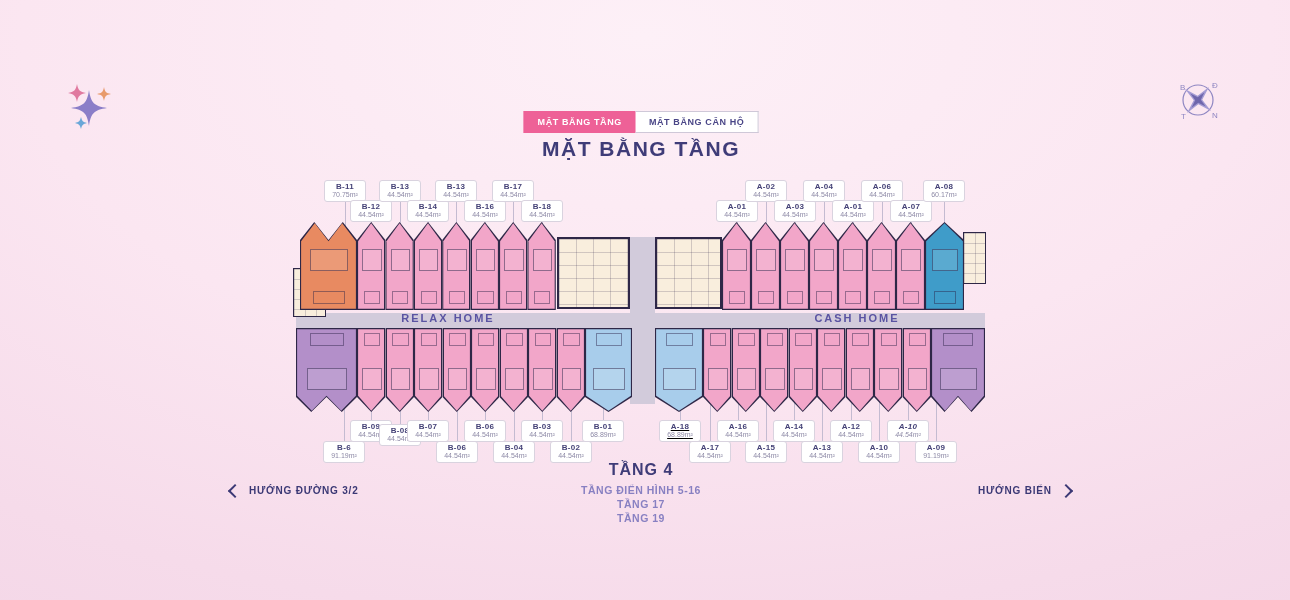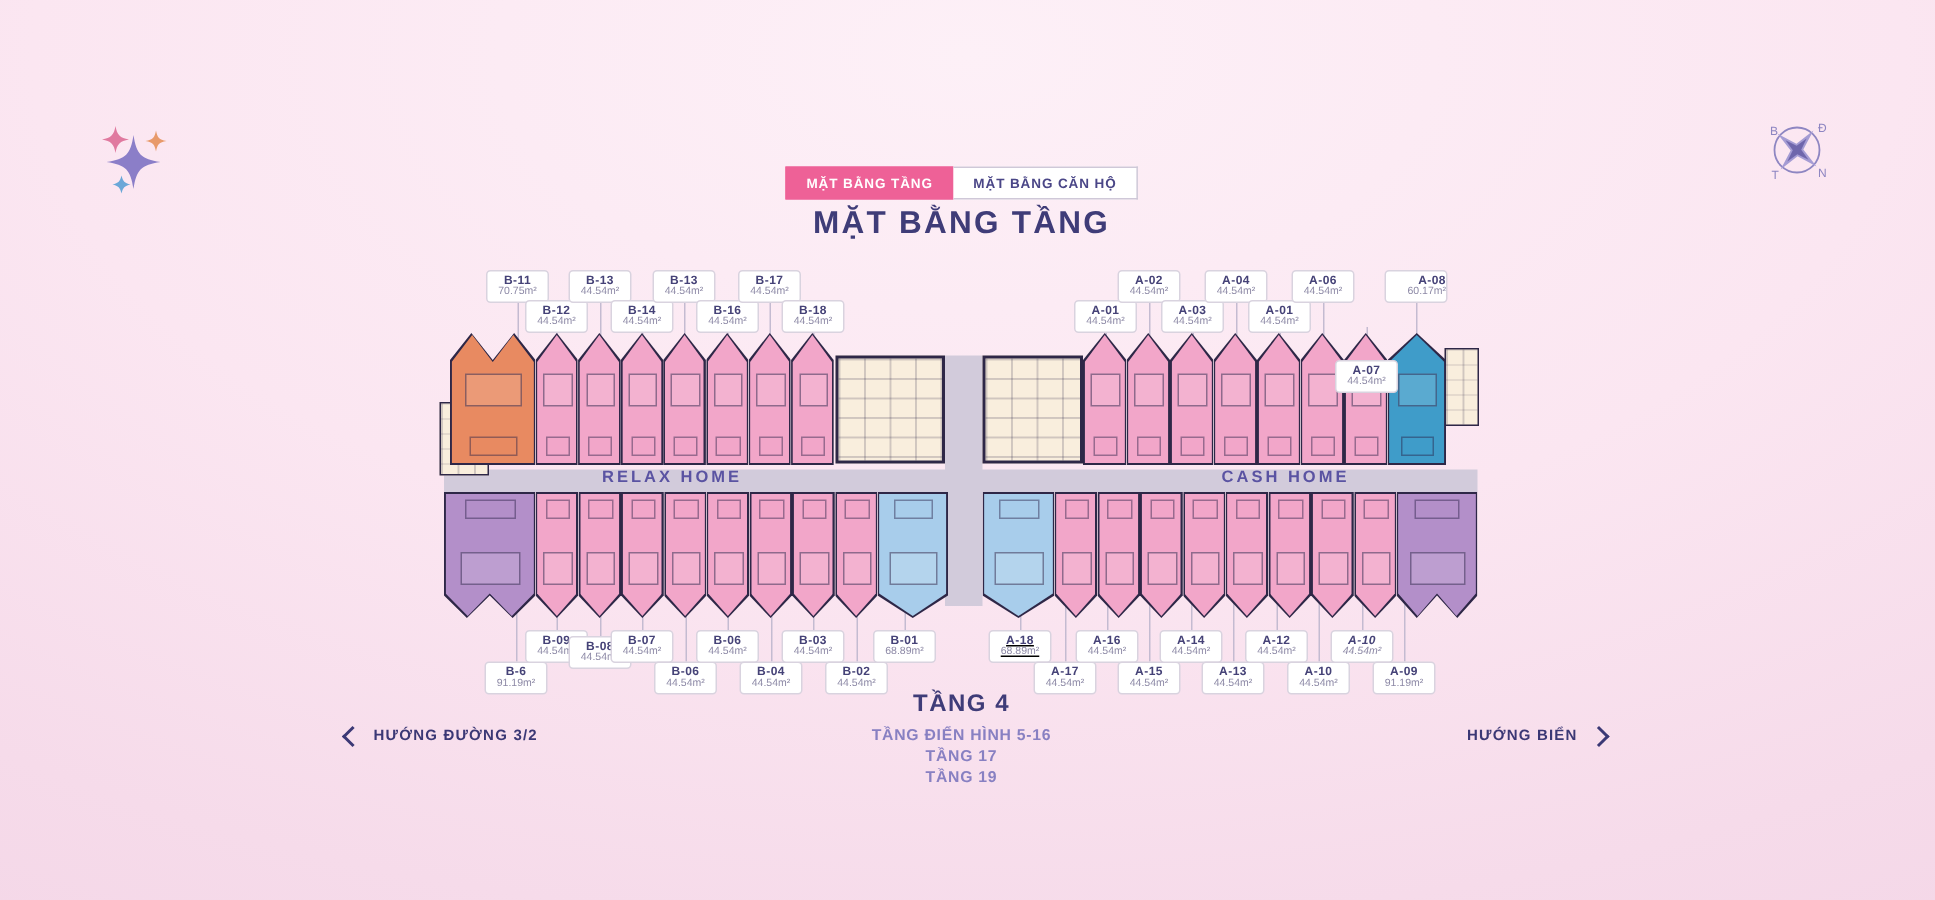--- a/index.html
+++ b/index.html
@@ -206,29 +206,29 @@
     </div>
     <div class="lead" style="left: 882px; top: 198px; height: 42px;"></div>
     <div class="ulabel" style="left: 882px; top: 180px;">
       <span class="code">A-06</span>
       <span class="area">44.54m²</span>
     </div>
     <div class="u top c-pink" style="left: 896px; top: 222px; width: 29px; height: 88px; clip-path: polygon(0px 18px, 50% 0px, 100% 18px, 100% 100%, 0px 100%);">
       <div class="fill" style="clip-path: polygon(0px 18px, 50% 0px, 100% 18px, 100% 100%, 0px 100%);"></div>
     </div>
     <div class="lead" style="left: 911px; top: 218px; height: 22px;"></div>
-    <div class="ulabel" style="left: 911px; top: 200px; margin-top: 40px;">
+    <div class="ulabel" style="left: 911px; top: 200px;">
       <span class="code">A-07</span>
       <span class="area">44.54m²</span>
     </div>
     <div class="u top c-teal" style="left: 925px; top: 222px; width: 39px; height: 88px; clip-path: polygon(0px 18px, 50% 0px, 100% 18px, 100% 100%, 0px 100%);">
       <div class="fill" style="clip-path: polygon(0px 18px, 50% 0px, 100% 18px, 100% 100%, 0px 100%);"></div>
     </div>
     <div class="lead" style="left: 944px; top: 198px; height: 42px;"></div>
-    <div class="ulabel" style="left: 944px; top: 180px; text-align: right;">
+    <div class="ulabel" style="left: 944px; top: 180px;">
       <span class="code">A-08</span>
       <span class="area">60.17m²</span>
     </div>
     <div class="u bot c-purple" style="left: 296px; top: 328px; width: 61px; height: 84px; clip-path: polygon(0px 0px, 100% 0px, 100% calc(100% - 15px), 75% 100%, 50% calc(100% - 15px), 25% 100%, 0px calc(100% - 15px));">
       <div class="fill" style="clip-path: polygon(0px 0px, 100% 0px, 100% calc(100% - 15px), 75% 100%, 50% calc(100% - 15px), 25% 100%, 0px calc(100% - 15px));"></div>
     </div>
     <div class="lead" style="left: 344px; top: 400px; height: 41px;"></div>
     <div class="ulabel" style="left: 344px; top: 441px;">
       <span class="code">B-6</span>
       <span class="area">91.19m²</span>

